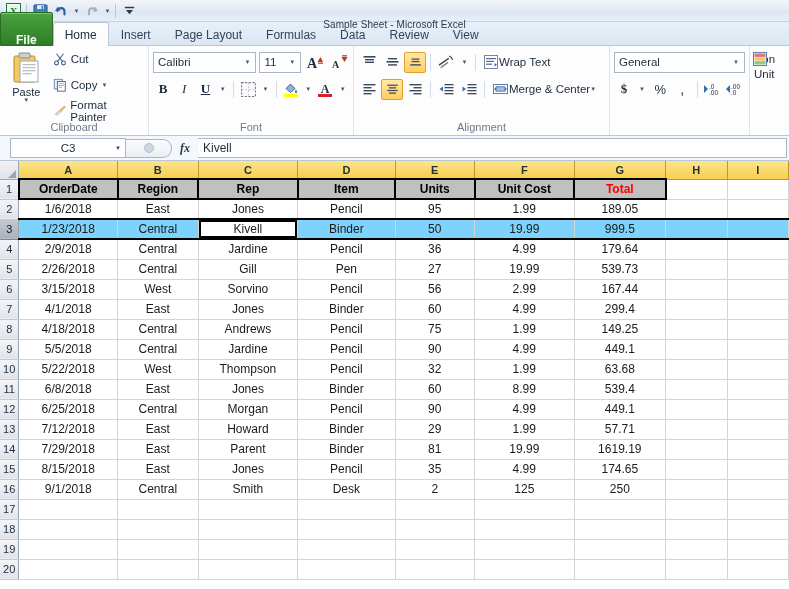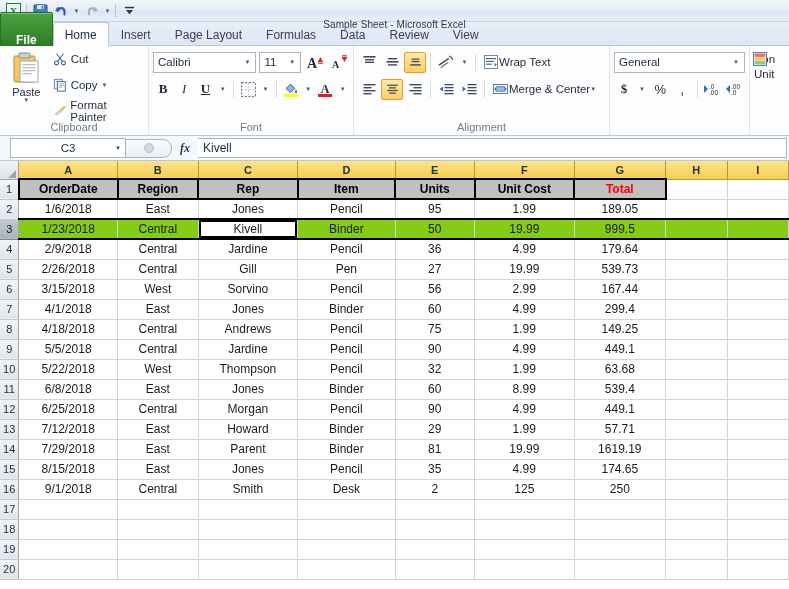--- a/index.html
+++ b/index.html
@@ -157,21 +157,21 @@
     height:20px; border-right:1px solid #d4d4d4; border-bottom:1px solid #d4d4d4;
     font-size:12px; color:#1a1a1a; text-align:center; overflow:hidden; white-space:nowrap;
     background:#fff;
   }
   td.cell.hdr {
     background:#c0c0c0; font-weight:bold; color:#000;
     border-right:2px solid #000; border-bottom:2px solid #000; border-top:2px solid #000;
   }
   td.cell.hdr.first { border-left:2px solid #000; }
   td.cell.hdr.total { color:#ff0000; }
-  tr.selrow td.cell { background:#84cc16; border-top:2px solid #000; border-bottom:2px solid #000; }
+  tr.selrow td.cell { background:#7dd3fc; border-top:2px solid #000; border-bottom:2px solid #000; }
   tr.selrow td.cell.active { background:#fff; }
   td.cell.active-box { box-shadow: inset 0 0 0 2px #000; }
 </style>
 </head>
 <body>
 
 <div class="app">
 
   <div class="titlebar">
     <div class="qat">

